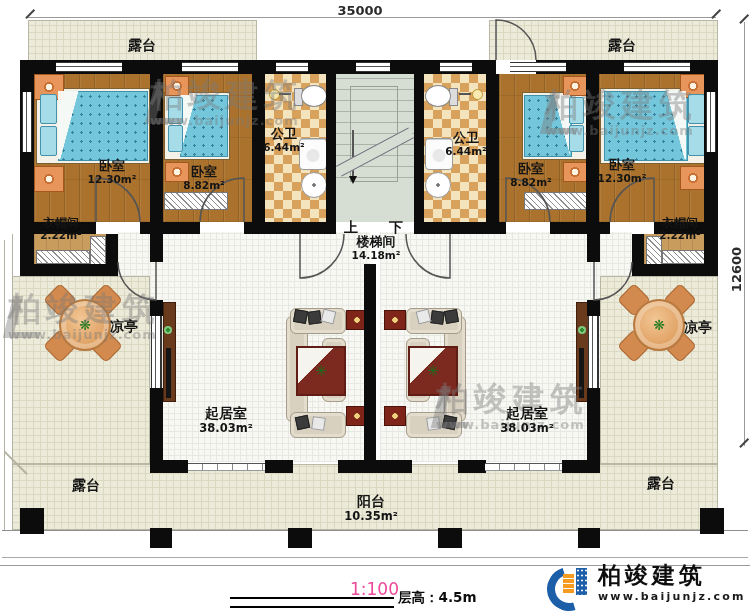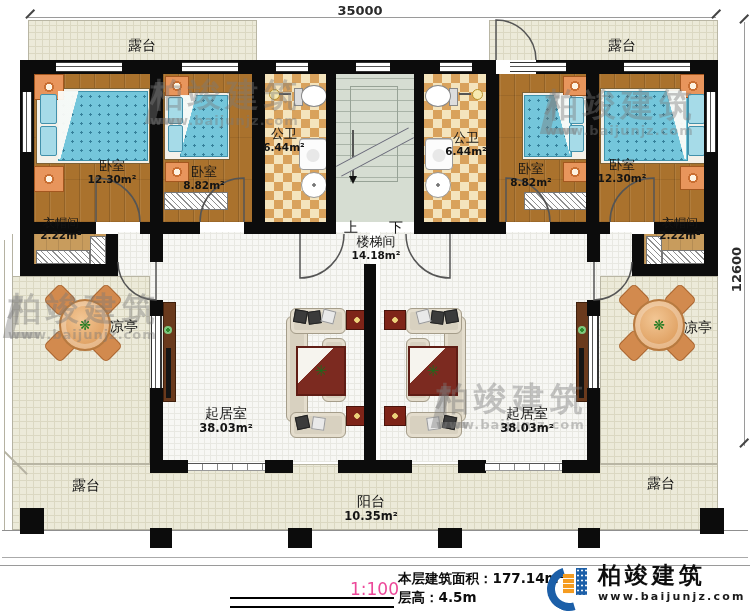--- a/index.html
+++ b/index.html
@@ -48,21 +48,21 @@
   .rtable{background:radial-gradient(circle at 42% 38%,#f2c694,#dd9c5c 75%);border:2px solid #b77a40;border-radius:50%;z-index:4;display:flex;align-items:center;justify-content:center;box-shadow:inset 0 0 0 5px rgba(255,255,255,.28)}
   .rtable span{font-size:14px;color:#1f7a1f}
   .pillar{background:#0c0c0c;z-index:14}
   .thinline{background:#b5b2a2;z-index:2}
   .stairbox{border:1px solid #97a296;z-index:3}
   .break{background:#d6ddd2;border-top:1.2px solid #667;border-bottom:1.2px solid #667;z-index:4}
   .tri{width:0;height:0;z-index:5;border-left:4px solid transparent;border-right:4px solid transparent}
   .tri.down{border-top:8px solid #111}
   
   .lab{position:absolute;transform:translate(-50%,-50%);z-index:40;text-align:center;line-height:1.12;white-space:nowrap;color:#141414}
-  .rn{display:block;font-weight:normal;font-size:13px}
+  .rn{display:block;font-weight:bold;font-size:13px}
   .ra{display:block;font-weight:bold;font-size:10.5px}
   .dim{position:absolute;z-index:40;font-size:13px;font-weight:bold;color:#2b2b2b}
   .dimline{background:#9a9a9a;z-index:2}
   .tick{background:#444;z-index:3}
   
   .wm{position:absolute;display:flex;align-items:center;gap:9px;z-index:35;color:rgba(122,122,122,.42)}
   .wm-mark{width:26px;height:36px;border-left:10px solid rgba(122,122,122,.42);border-bottom:6px solid rgba(122,122,122,.42);transform:skewX(-14deg)}
   .wm-n{font-size:33px;font-weight:bold;letter-spacing:5px;line-height:1}
   .wm-u{font-size:13px;font-weight:bold;letter-spacing:1px;margin-top:2px}
   
@@ -407,21 +407,20 @@
       <i class="wm-mark"></i>
       <div>
         <div class="wm-n">柏竣建筑</div>
         <div class="wm-u">www.baijunjz.com</div>
       </div>
     </div>
 
   <i class="tb-line"></i>
   <i class="tb-underline"></i>
   <div class="tb-scale">1:100</div>
-  <div class="tb-meta" style="left:398px;top:570px"><span>本层建筑面积：</span><span>177.14m²</span></div>
   <div class="tb-meta" style="left:398px;top:589px"><span>层高：</span><span>4.5m</span></div>
   <div class="lg">
     <div class="lg-mark">
         <i class="lm-arc"></i>
         <i class="lm-or"></i>
         <i class="lm-bl"></i>
       </div>
     <div>
         <div class="lg-n">柏竣建筑</div>
         <div class="lg-u">www.baijunjz.com</div>

